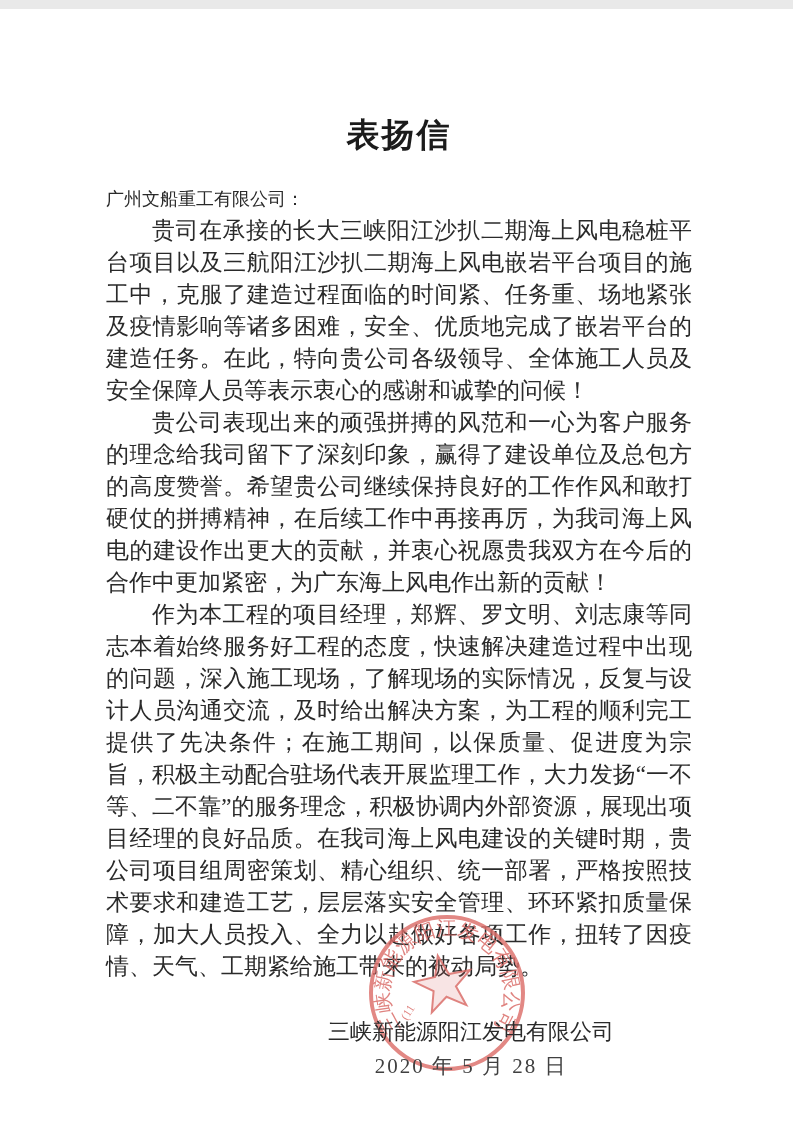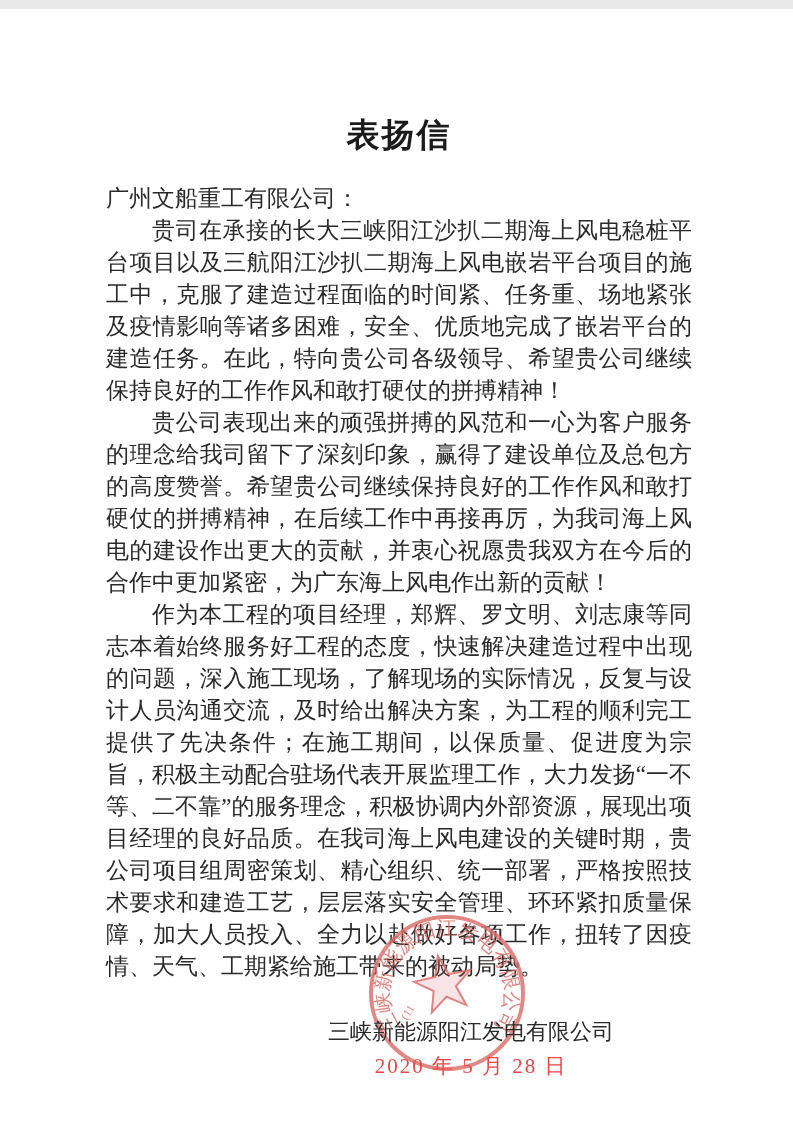--- a/index.html
+++ b/index.html
@@ -25,21 +25,21 @@
   .title {
     margin: 104px 0 0 0;
     text-align: center;
     font-size: 33px;
     font-weight: bold;
     color: #1b1b1b;
     letter-spacing: 2px;
   }
   .salutation {
     margin-top: 25px;
-    font-size: 23px;
+    font-size: 18px;
     line-height: 32px;
     color: #2a2a2a;
   }
   .para {
     margin: 0;
     font-size: 23px;
     line-height: 32px;
     text-align: justify;
     text-justify: inter-character;
     text-indent: 2em;
@@ -54,21 +54,21 @@
   }
   .sig-company {
     font-size: 22px;
     line-height: 34px;
     color: #2a2a2a;
   }
   .sig-date {
     font-size: 21px;
     line-height: 34px;
     letter-spacing: 2px;
-    color: #ef4444;
+    color: #404040;
   }
   .stamp {
     position: absolute;
     left: 365px;
     top: 902px;
     width: 164px;
     height: 164px;
     z-index: 1;
     opacity: 0.82;
     pointer-events: none;
@@ -78,21 +78,21 @@
 <body>
 
 <div class="page">
 
   <div class="content">
 
     <h1 class="title">表扬信</h1>
 
     <div class="salutation">广州文船重工有限公司：</div>
 
-    <p class="para">贵司在承接的长大三峡阳江沙扒二期海上风电稳桩平台项目以及三航阳江沙扒二期海上风电嵌岩平台项目的施工中，克服了建造过程面临的时间紧、任务重、场地紧张及疫情影响等诸多困难，安全、优质地完成了嵌岩平台的建造任务。在此，特向贵公司各级领导、希望贵公司继续保持良好的工作作风和敢打硬仗的拼搏精神！</p>
+    <p class="para">贵司在承接的长大三峡阳江沙扒二期海上风电稳桩平台项目以及三航阳江沙扒二期海上风电嵌岩平台项目的施工中，克服了建造过程面临的时间紧、任务重、场地紧张及疫情影响等诸多困难，安全、优质地完成了嵌岩平台的建造任务。在此，特向贵公司各级领导、全体施工人员及安全保障人员等表示衷心的感谢和诚挚的问候！</p>
 
     <p class="para">贵公司表现出来的顽强拼搏的风范和一心为客户服务的理念给我司留下了深刻印象，赢得了建设单位及总包方的高度赞誉。希望贵公司继续保持良好的工作作风和敢打硬仗的拼搏精神，在后续工作中再接再厉，为我司海上风电的建设作出更大的贡献，并衷心祝愿贵我双方在今后的合作中更加紧密，为广东海上风电作出新的贡献！</p>
 
     <p class="para">作为本工程的项目经理，郑辉、罗文明、刘志康等同志本着始终服务好工程的态度，快速解决建造过程中出现的问题，深入施工现场，了解现场的实际情况，反复与设计人员沟通交流，及时给出解决方案，为工程的顺利完工提供了先决条件；在施工期间，以保质量、促进度为宗旨，积极主动配合驻场代表开展监理工作，大力发扬“一不等、二不靠”的服务理念，积极协调内外部资源，展现出项目经理的良好品质。在我司海上风电建设的关键时期，贵公司项目组周密策划、精心组织、统一部署，严格按照技术要求和建造工艺，层层落实安全管理、环环紧扣质量保障，加大人员投入、全力以赴做好各项工作，扭转了因疫情、天气、工期紧给施工带来的被动局势。</p>
 
     <div class="signature">
       <div class="sig-company">三峡新能源阳江发电有限公司</div>
       <div class="sig-date">2020 年 5 月 28 日</div>
     </div>
 

